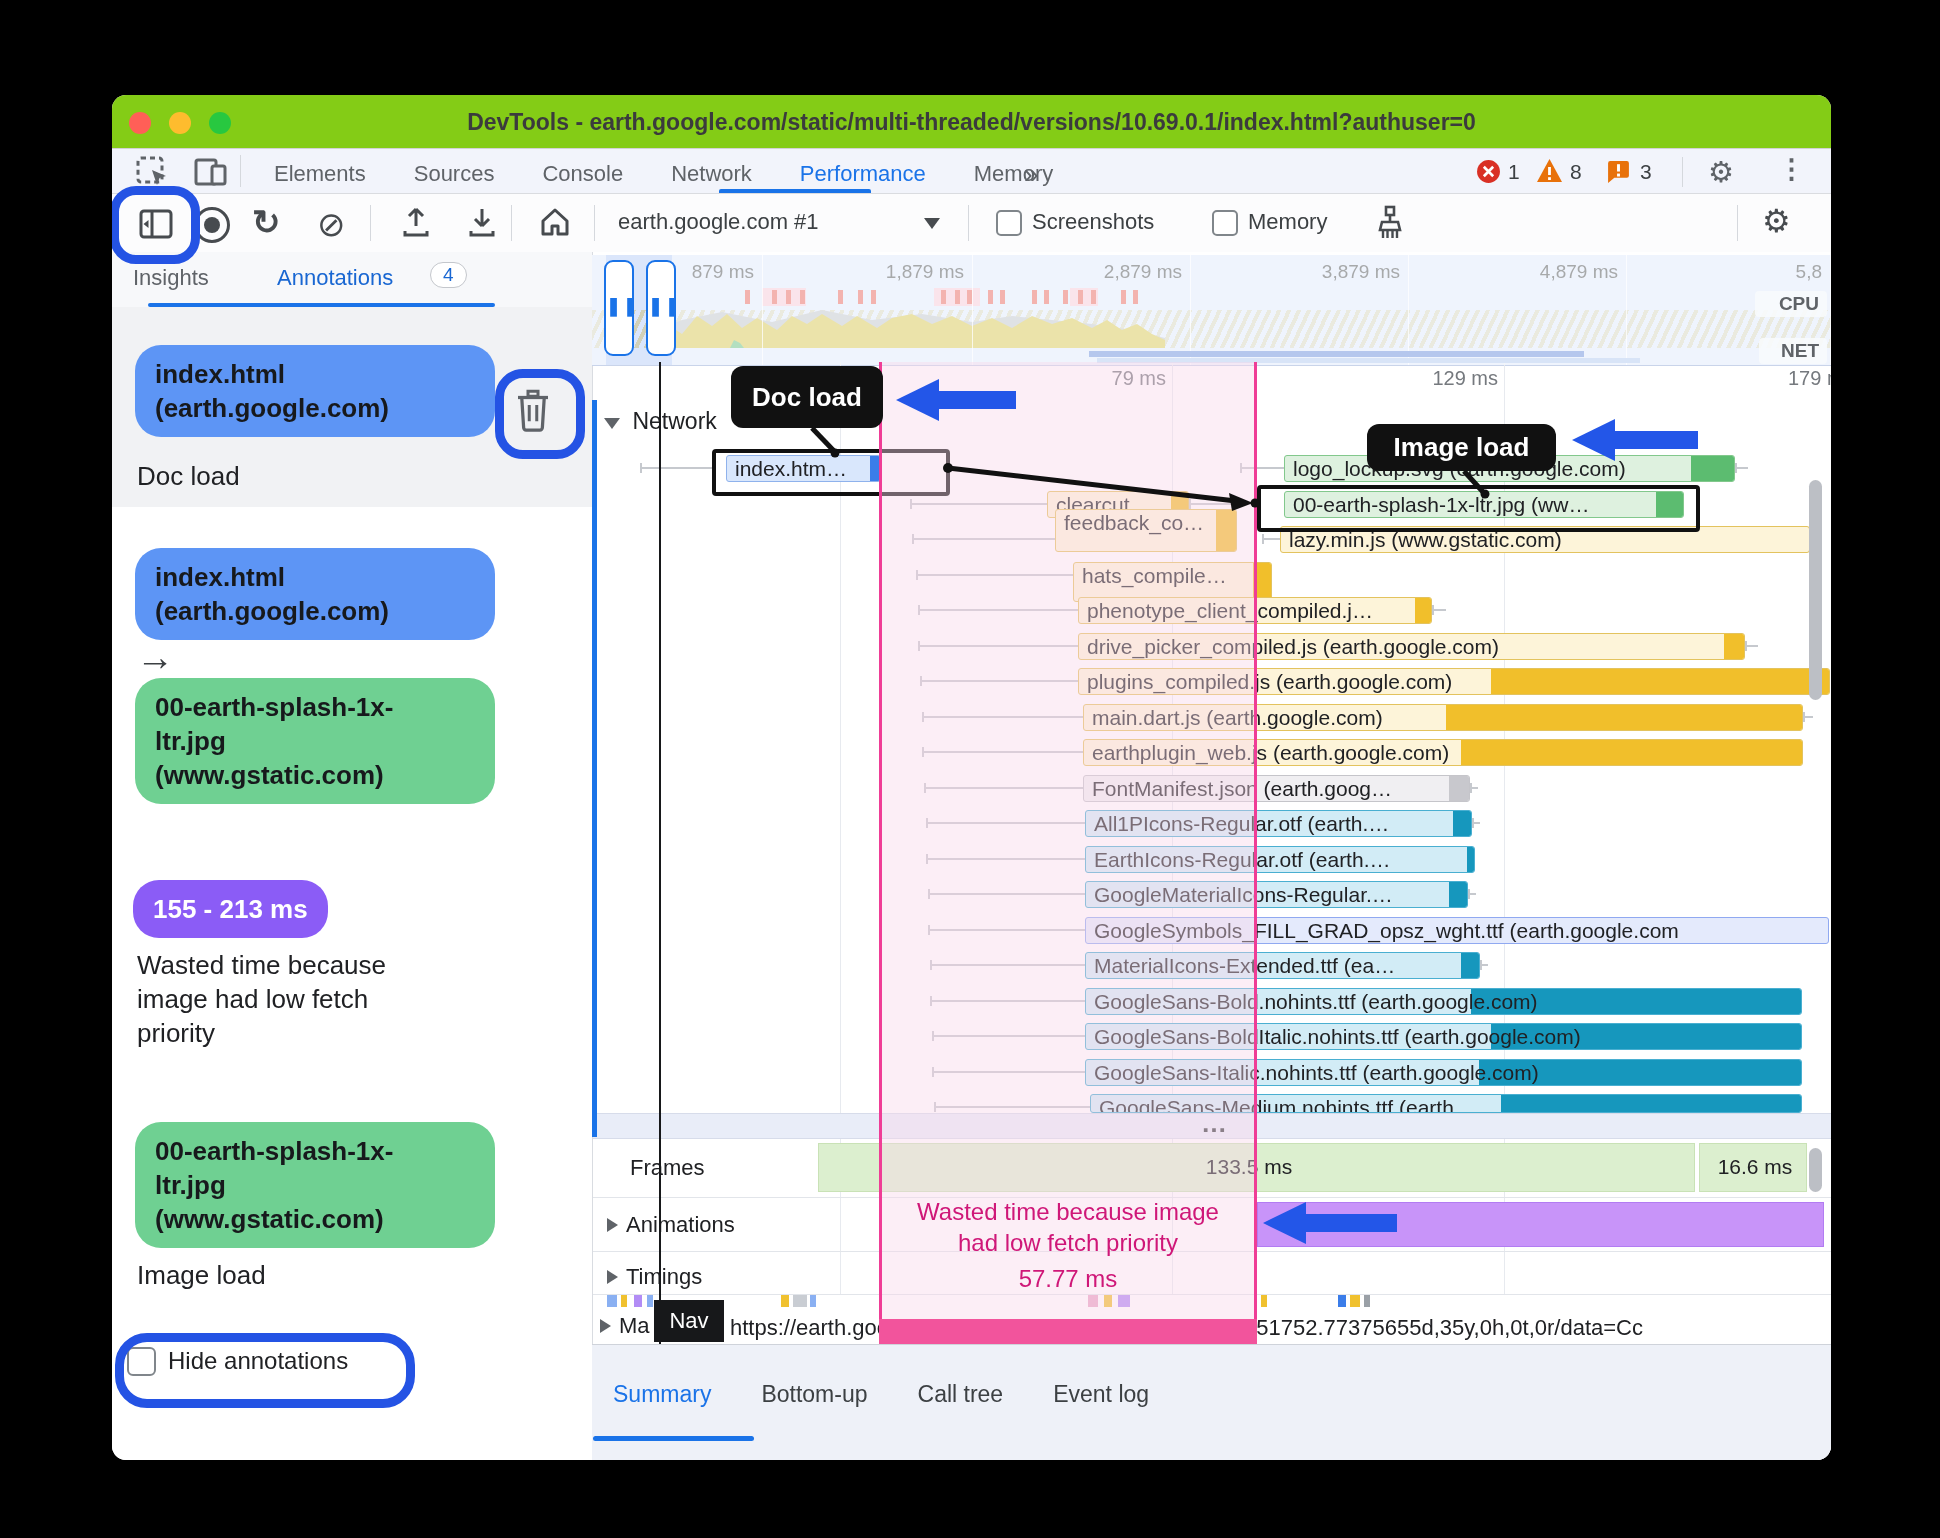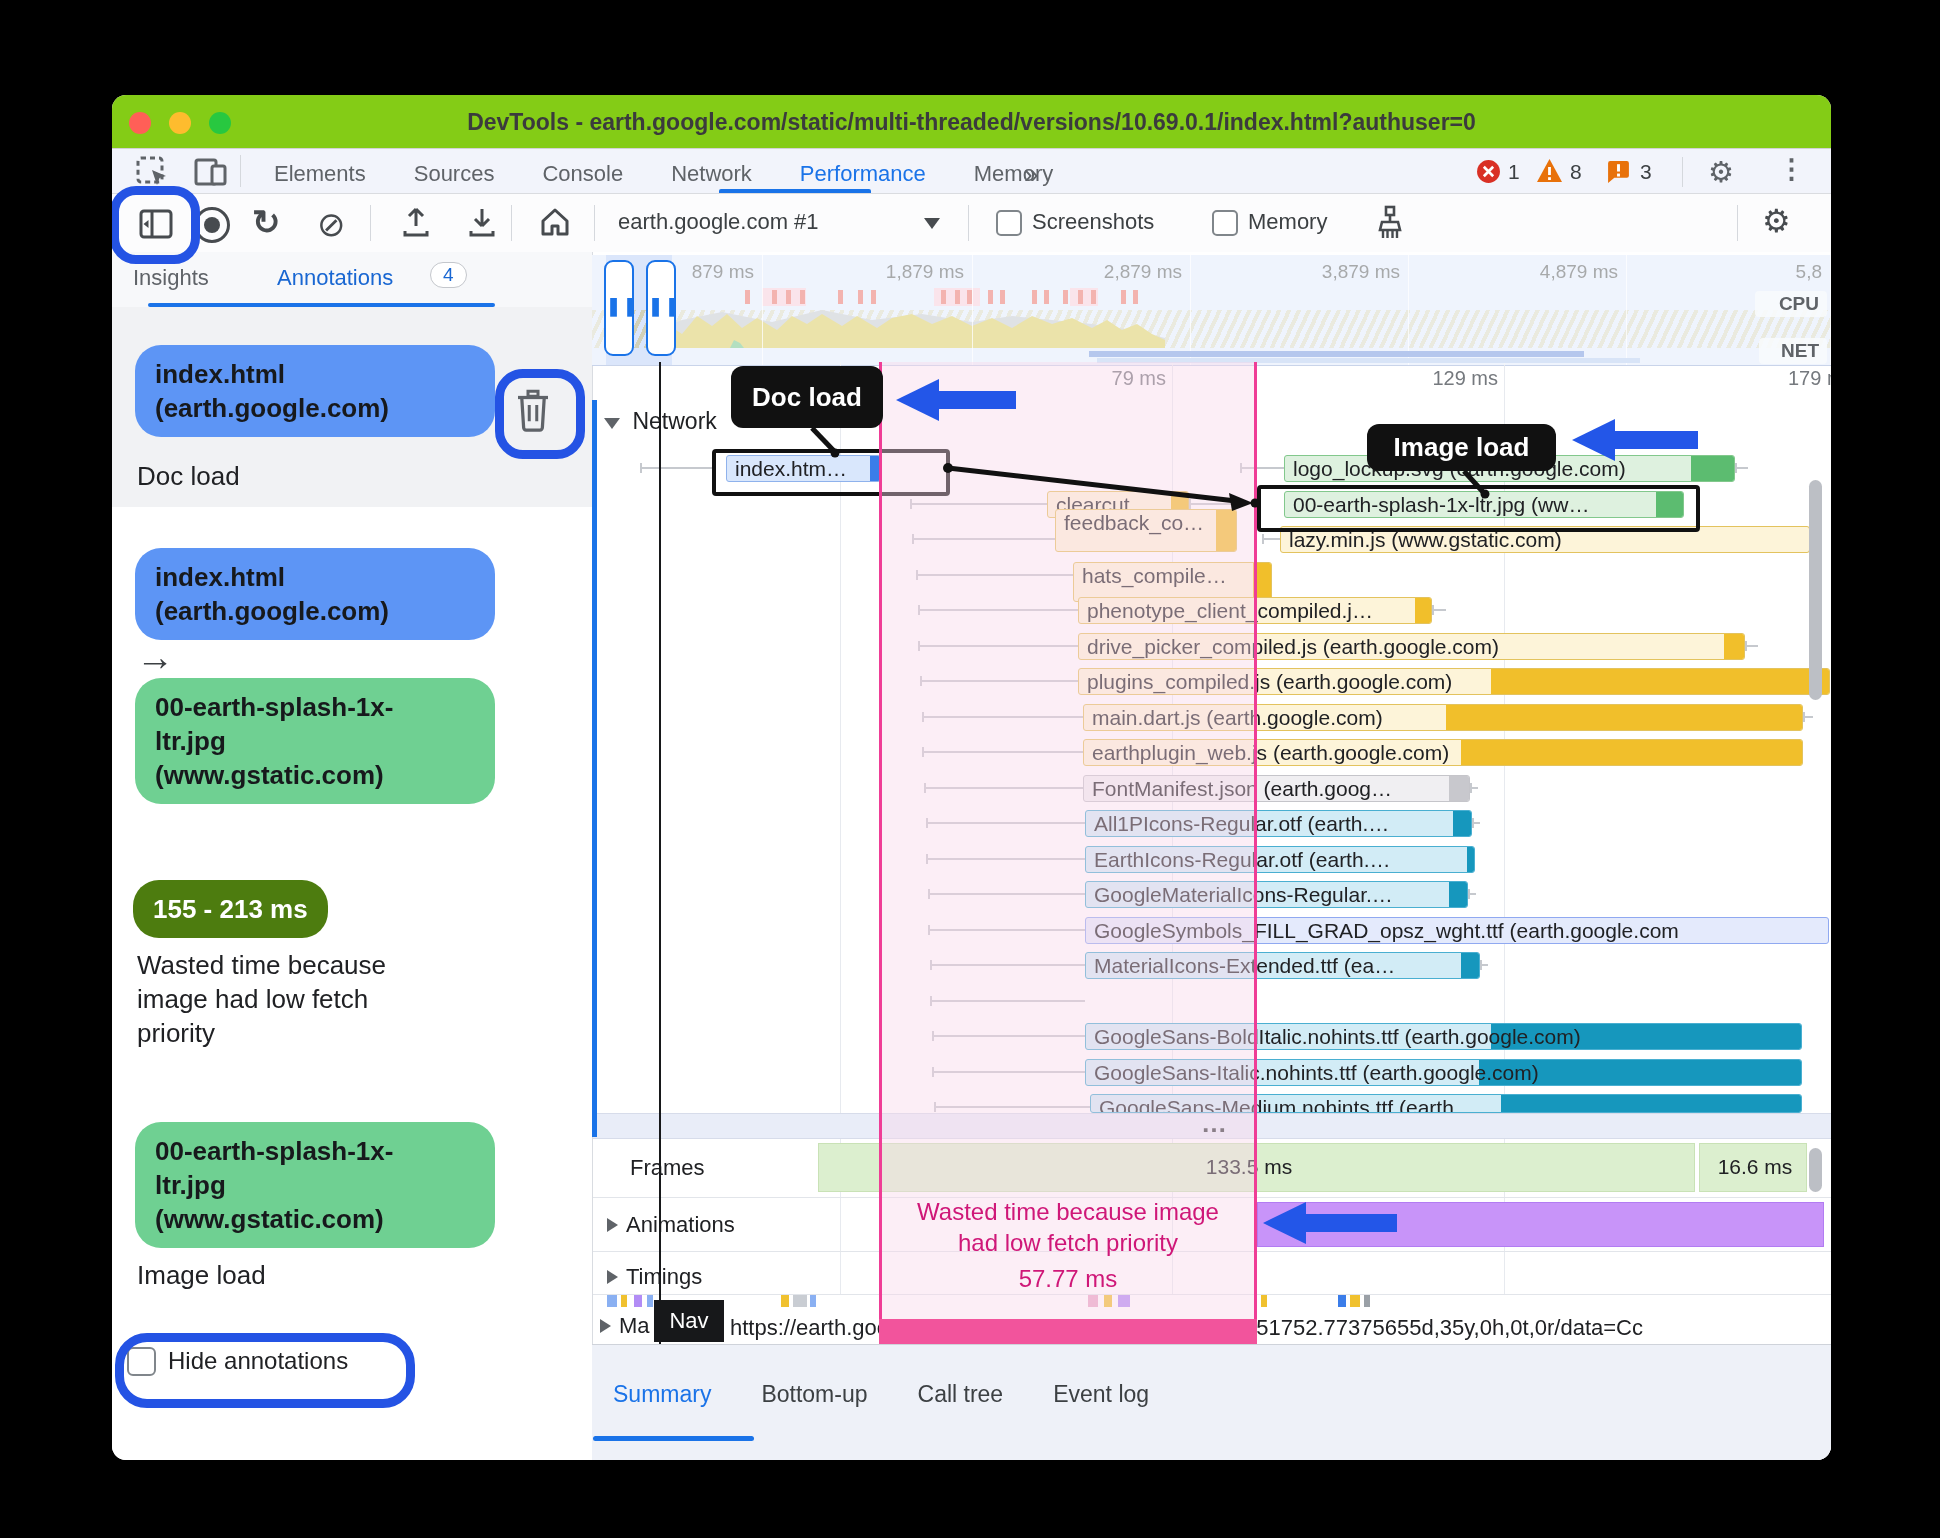--- a/index.html
+++ b/index.html
@@ -26,21 +26,21 @@
   .bluering{border:9px solid #2453e4;border-radius:30px;background:transparent;z-index:60;}
   
   #sidebar{left:0;top:157px;width:480px;height:1208px;background:#fff;}
   #sidetabs{left:0;top:0;width:480px;height:55px;background:#f7f8fa;border-bottom:1px solid #e0e2e6;}
   .sidetab{font-size:22px;top:13px;}
   #anno-count{border:1.5px solid #c4c7cc;border-radius:14px;font-size:19px;color:#1967d2;padding:1px 12px;top:10px;background:#fff;}
   #anno-underline{left:36px;top:51px;width:347px;height:4px;background:#1a73e8;border-radius:2px;}
   .pill{border-radius:26px;font-weight:bold;font-size:26px;line-height:34px;color:#17191c;padding:12px 20px;white-space:pre-line;box-sizing:border-box;}
   .pill.blue{background:#5d95f5;}
   .pill.green{background:#6fd092;}
-  .pill.pink{background:#4d7c0f;color:#fff;}
+  .pill.pink{background:#8b5cf6;color:#fff;}
   .sidetext{font-size:26px;color:#202124;white-space:pre-line;line-height:34px;}
   
   #chart{left:480px;top:157px;width:1239px;height:1208px;background:#fff;border-left:1px solid #d9dce1;}
   
   #overview{left:480px;top:160px;width:1239px;height:110px;background:#dbe6fb;border-bottom:1px solid #c9d4ea;}
   .ovgrid{top:160px;width:1px;height:110px;background:rgba(255,255,255,.75);}
   .ovtick{top:166px;font-size:19px;color:#3c4043;text-align:right;width:110px;}
   .ovblock{top:193px;height:18px;background:#f3c3d3;}
   .ovmark{top:195px;width:5px;height:14px;background:#e4574e;}
   #cpuband{left:480px;top:215px;width:1239px;height:38px;background-image:repeating-linear-gradient(115deg,rgba(186,158,32,.30) 0 4px,rgba(186,158,32,0) 4px 9px);}
@@ -509,20 +509,24 @@
     <div class="whisk" style="left: 818px; top: 869px; width: 155px; position: absolute;"></div>
     <div class="whisktick" style="left: 818px; top: 865px; position: absolute;"></div>
     <div class="bar font" style="left: 973px; top: 857px; width: 395px; height: 27px; position: absolute;">
       <div class="cap" style="left: 375px; width: 20px;"></div>
       <span class="blabel">MaterialIcons-Extended.ttf (ea…</span>
     </div>
     <div class="whisk" style="left: 1368px; top: 869px; width: 8px; position: absolute;"></div>
     <div class="whisktick" style="left: 1368px; top: 865px; position: absolute;"></div>
     <div class="whisk" style="left: 818px; top: 905px; width: 155px; position: absolute;"></div>
     <div class="whisktick" style="left: 818px; top: 901px; position: absolute;"></div>
+    <div class="bar font" style="left: 973px; top: 893px; width: 717px; height: 27px; position: absolute;">
+      <div class="cap" style="left: 385px; width: 332px;"></div>
+      <span class="blabel">GoogleSans-Bold.nohints.ttf (earth.google.com)</span>
+    </div>
     <div class="whisk" style="left: 820px; top: 940px; width: 153px; position: absolute;"></div>
     <div class="whisktick" style="left: 820px; top: 936px; position: absolute;"></div>
     <div class="bar font" style="left: 973px; top: 928px; width: 717px; height: 27px; position: absolute;">
       <div class="cap" style="left: 405px; width: 312px;"></div>
       <span class="blabel">GoogleSans-BoldItalic.nohints.ttf (earth.google.com)</span>
     </div>
     <div class="whisk" style="left: 820px; top: 976px; width: 153px; position: absolute;"></div>
     <div class="whisktick" style="left: 820px; top: 972px; position: absolute;"></div>
     <div class="bar font" style="left: 973px; top: 964px; width: 717px; height: 27px; position: absolute;">
       <div class="cap" style="left: 393px; width: 324px;"></div>

